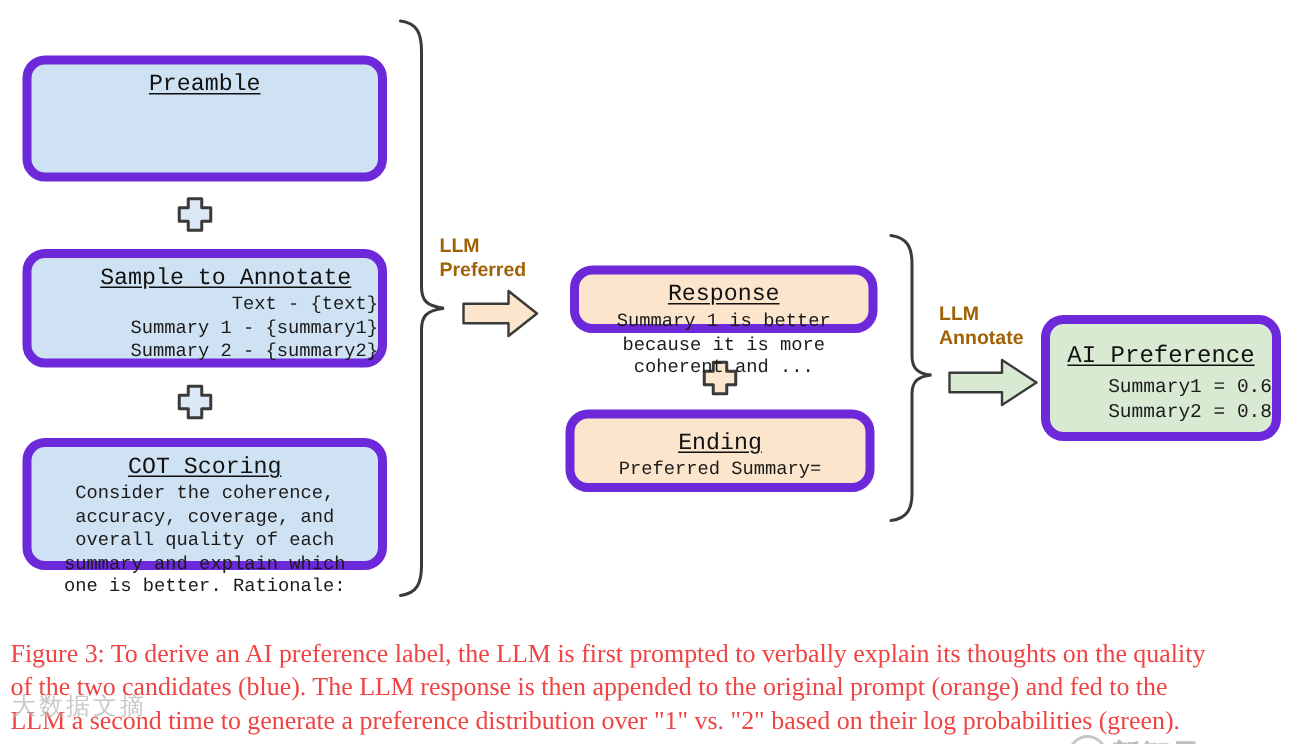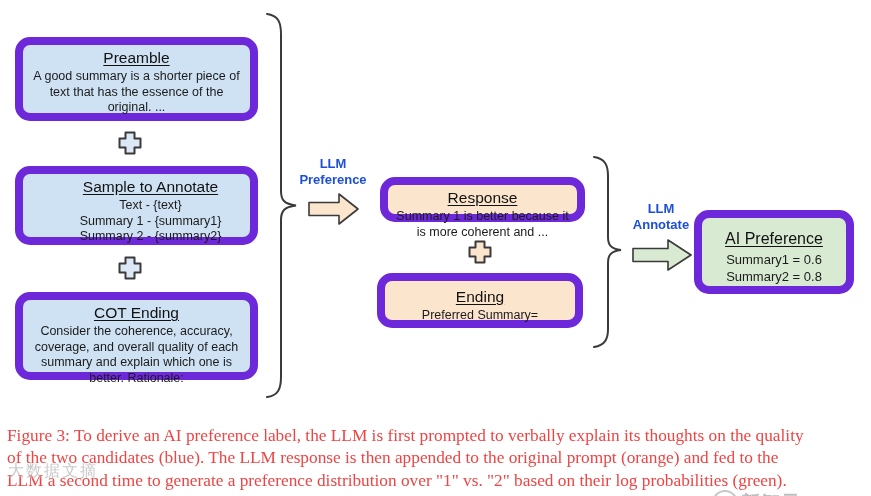--- a/index.html
+++ b/index.html
@@ -7,54 +7,55 @@
     background: #ffffff;
     width: 871px; height: 496px;
     overflow: hidden;
     font-family: "Liberation Sans", sans-serif;
   }
   #root { position: relative; width: 871px; height: 496px; background: #fff; }
   .shapes-layer { position: absolute; left: 0; top: 0; }
 
   .box {
     position: absolute;
-    border: 8px solid #6d28d9;
+    border: 6px solid #6d28d9;
     border-radius: 15px;
     box-sizing: border-box;
     text-align: center;
     padding-top: 4px;
     color: #1b1b1b;
+    font-family: Liberation Mono, monospace;
   }
   .box.blue   { background: #cfe2f3; }
   .box.orange { background: #fce5cd; }
   .box.green  { background: #d9ead3; }
 
   .box-title {
     font-size: 15.5px;
     text-decoration: underline;
     text-underline-offset: 2px;
     margin-bottom: 2px;
     color: #111;
   }
   .box-body {
     font-size: 12.5px;
     line-height: 15.5px;
     padding: 0 8px;
   }
-  .box-line { font-size: 12.5px; line-height: 15.5px; }
+  .box-line { font-size: 12.5px; line-height: 15.5px; text-align: right; }
   .green .box-line { font-size: 13px; line-height: 17px; }
   .green .box-title { font-size: 16px; margin-top: 8px; margin-bottom: 3px; }
 
   .arrow-label {
     position: absolute;
-    text-align: center;
+    text-align: left;
     font-weight: bold;
     font-size: 13px;
     line-height: 16px;
-    color: #1d4ed8;
+    color: #a16207;
   }
 
   .brace { fill: none; stroke: #3a3a3a; stroke-width: 2; stroke-linecap: round; }
   .arrow-orange { fill: #fce5cd; stroke: #3a3a3a; stroke-width: 1.6; stroke-linejoin: round; }
   .arrow-green  { fill: #d9ead3; stroke: #3a3a3a; stroke-width: 1.6; stroke-linejoin: round; }
   .plus-blue    { fill: #dce8f5; stroke: #3a3a3a; stroke-width: 2; stroke-linejoin: round; }
   .plus-orange  { fill: #fce5cd; stroke: #3a3a3a; stroke-width: 2; stroke-linejoin: round; }
 
   .caption {
     position: absolute;
@@ -108,38 +109,37 @@
     <path class="brace" d="M 594 157 C 605 158.5 608 165 608 176 L 608 237 C 608 245 611 249 621 250 C 611 251 608 255 608 263 L 608 329 C 608 339 605 345.5 594 347"></path>
     <polygon class="arrow-orange" points="309,202.5 339,202.5 339,194 358,209 339,224 339,215.5 309,215.5"></polygon>
     <polygon class="arrow-green" points="633,248.5 668,248.5 668,240 691,255 668,270 668,261.5 633,261.5"></polygon>
     <path class="plus-blue" d="M 125.5 132.5 H 134.5 V 138.5 H 140.5 V 147.5 H 134.5 V 153.5 H 125.5 V 147.5 H 119.5 V 138.5 H 125.5 Z"></path>
     <path class="plus-blue" d="M 125.5 257.5 H 134.5 V 263.5 H 140.5 V 272.5 H 134.5 V 278.5 H 125.5 V 272.5 H 119.5 V 263.5 H 125.5 Z"></path>
     <path class="plus-orange" d="M 475.5 241.5 H 484.5 V 247.5 H 490.5 V 256.5 H 484.5 V 262.5 H 475.5 V 256.5 H 469.5 V 247.5 H 475.5 Z"></path>
   </svg>
 
   <div class="box blue" style="left:15px; top:37px; width:243px; height:84px;">
     <div class="box-title">Preamble</div>
-    <div class="box-body">A good summary is a shorter piece of text that has the essence of the original. ...</div>
   </div>
 
   <div class="box blue" style="left:15px; top:166px; width:243px; height:79px;padding-left:28px;">
     <div class="box-title">Sample to Annotate</div>
     <div class="box-line">Text - {text}</div>
     <div class="box-line">Summary 1 - {summary1}</div>
     <div class="box-line">Summary 2 - {summary2}</div>
   </div>
 
   <div class="box blue" style="left:15px; top:292px; width:243px; height:88px;">
-    <div class="box-title">COT Ending</div>
+    <div class="box-title">COT Scoring</div>
     <div class="box-body">Consider the coherence, accuracy, coverage, and overall quality of each summary and explain which one is better. Rationale:</div>
   </div>
 
   <div class="arrow-label" style="left:293px; top:156px; width:80px;">
     <div>LLM</div>
-    <div>Preference</div>
+    <div>Preferred</div>
   </div>
 
   <div class="box orange" style="left:380px; top:177px; width:205px; height:45px;">
     <div class="box-title">Response</div>
     <div class="box-body">Summary 1 is better because it is more coherent and ...</div>
   </div>
 
   <div class="box orange" style="left:377px; top:273px; width:206px; height:55px; padding-top:7px;">
     <div class="box-title">Ending</div>
     <div class="box-body">Preferred Summary=</div>

